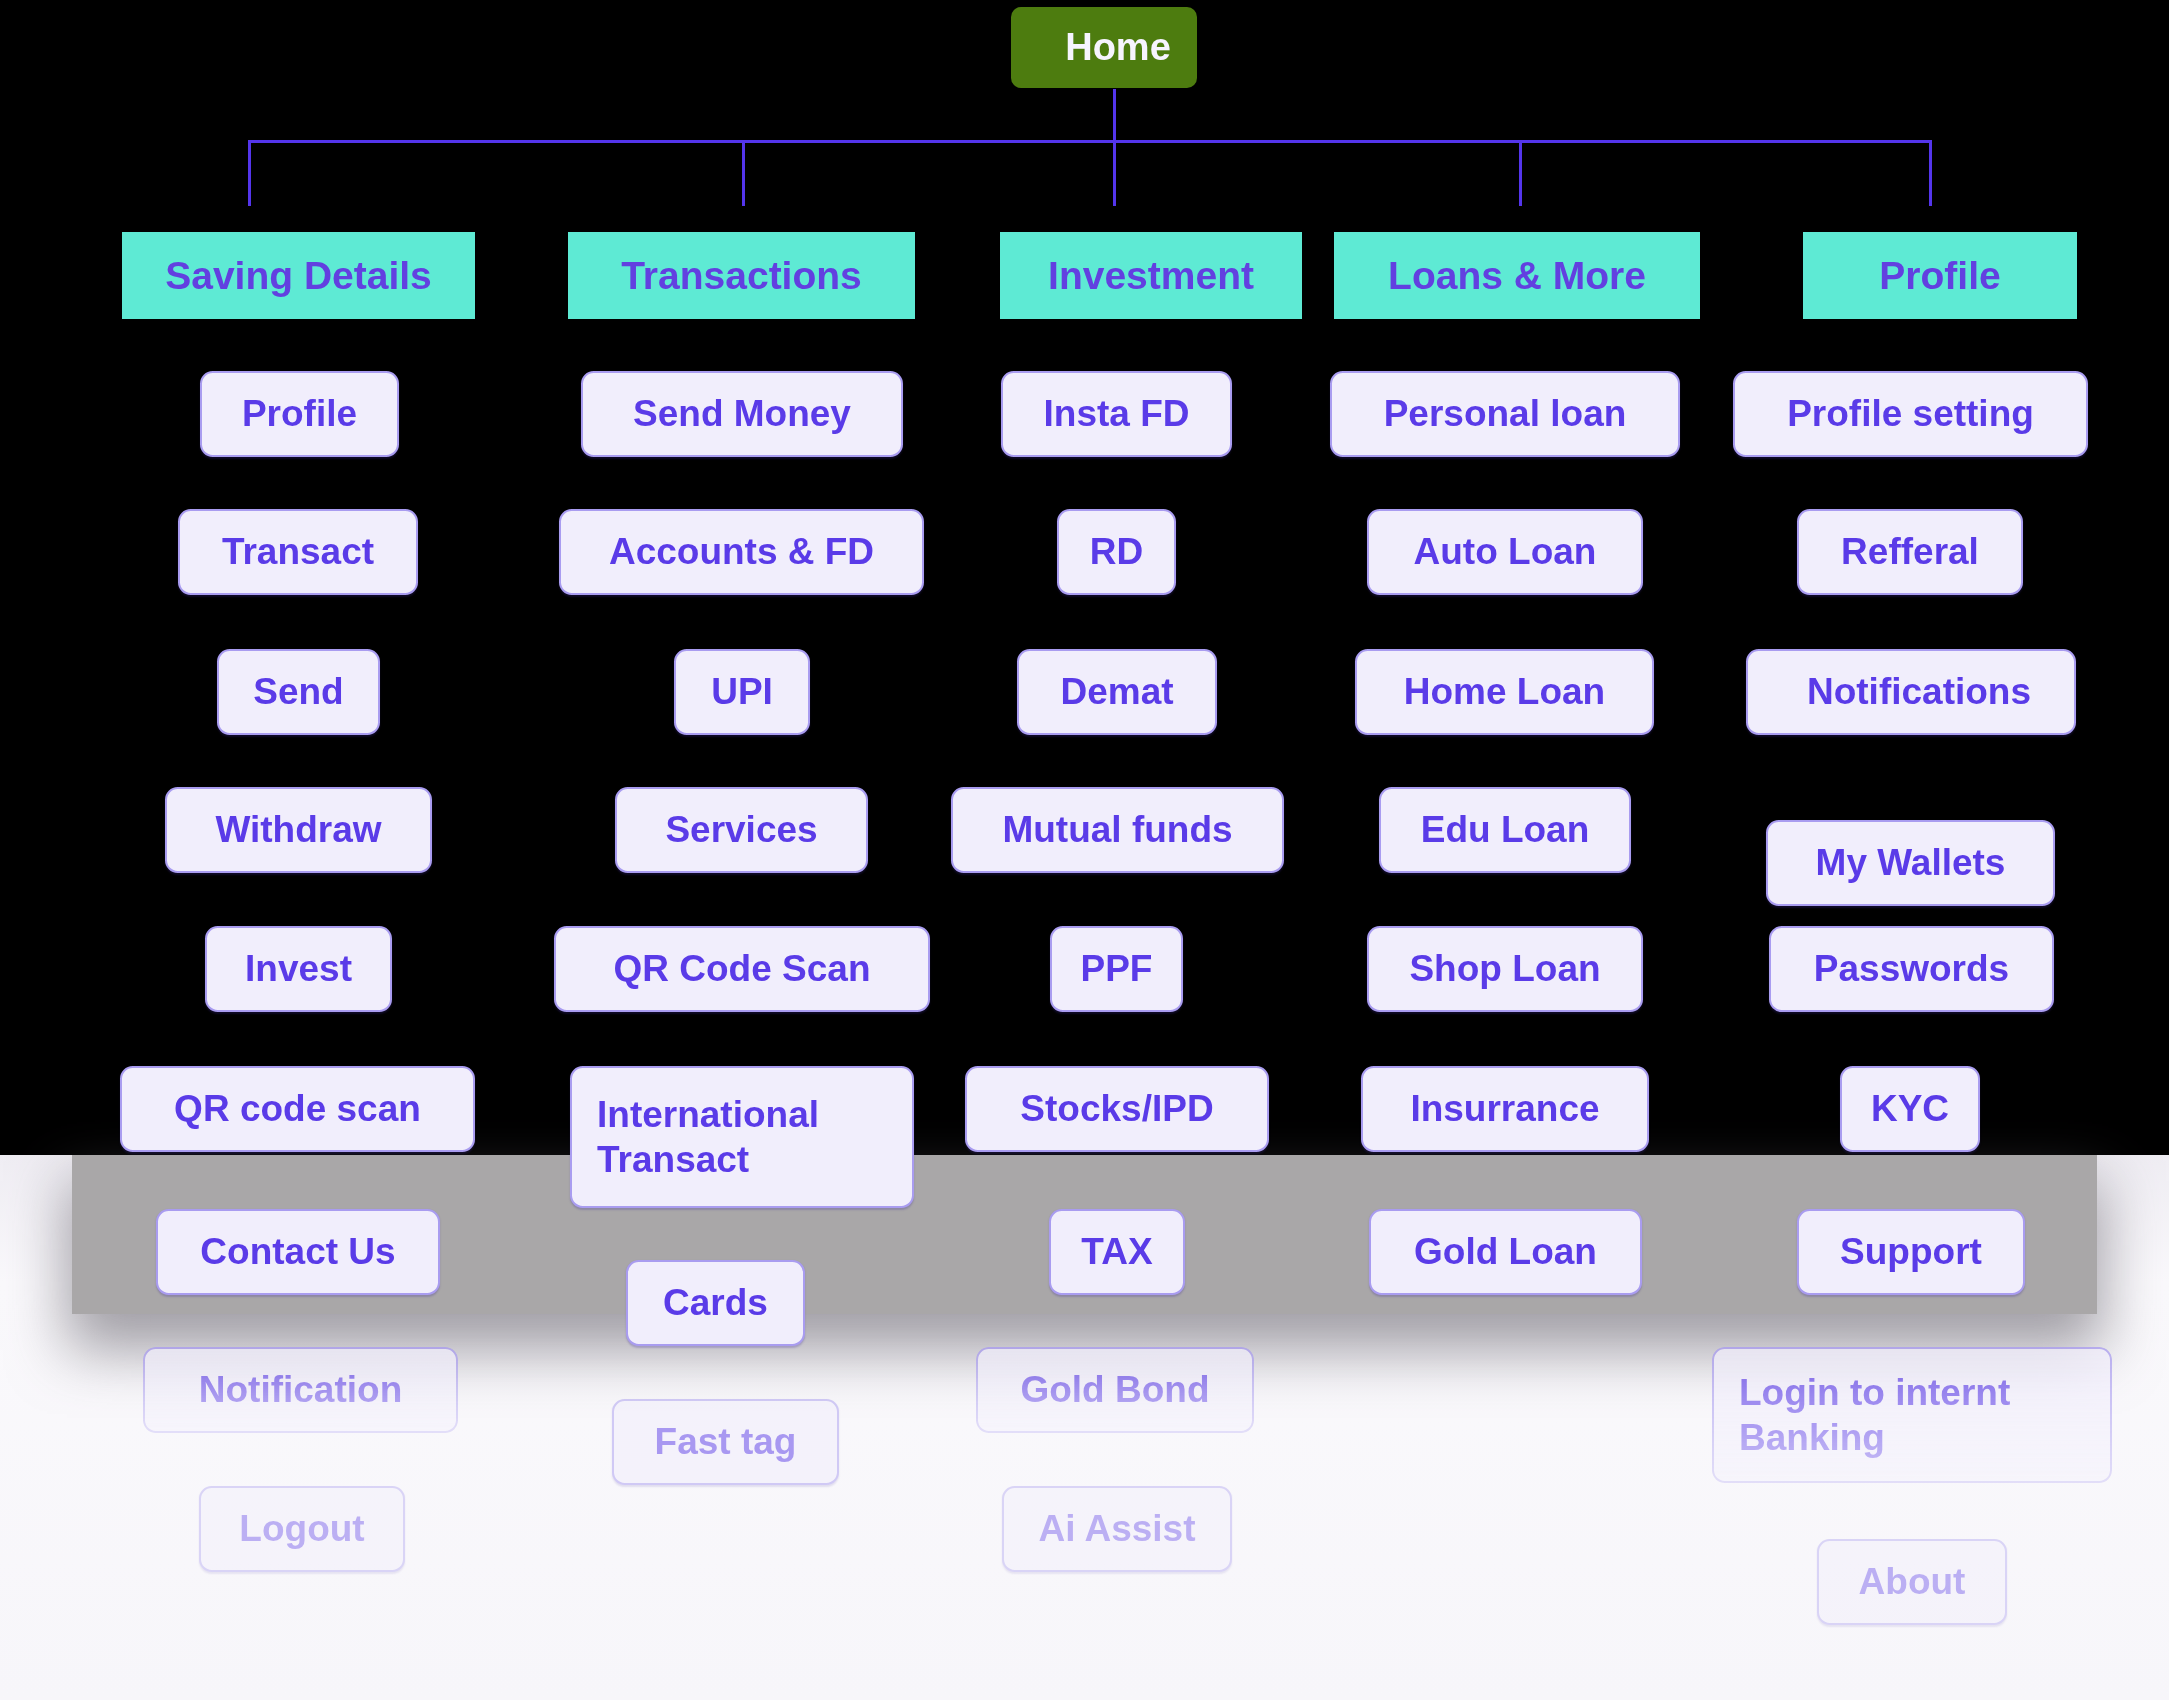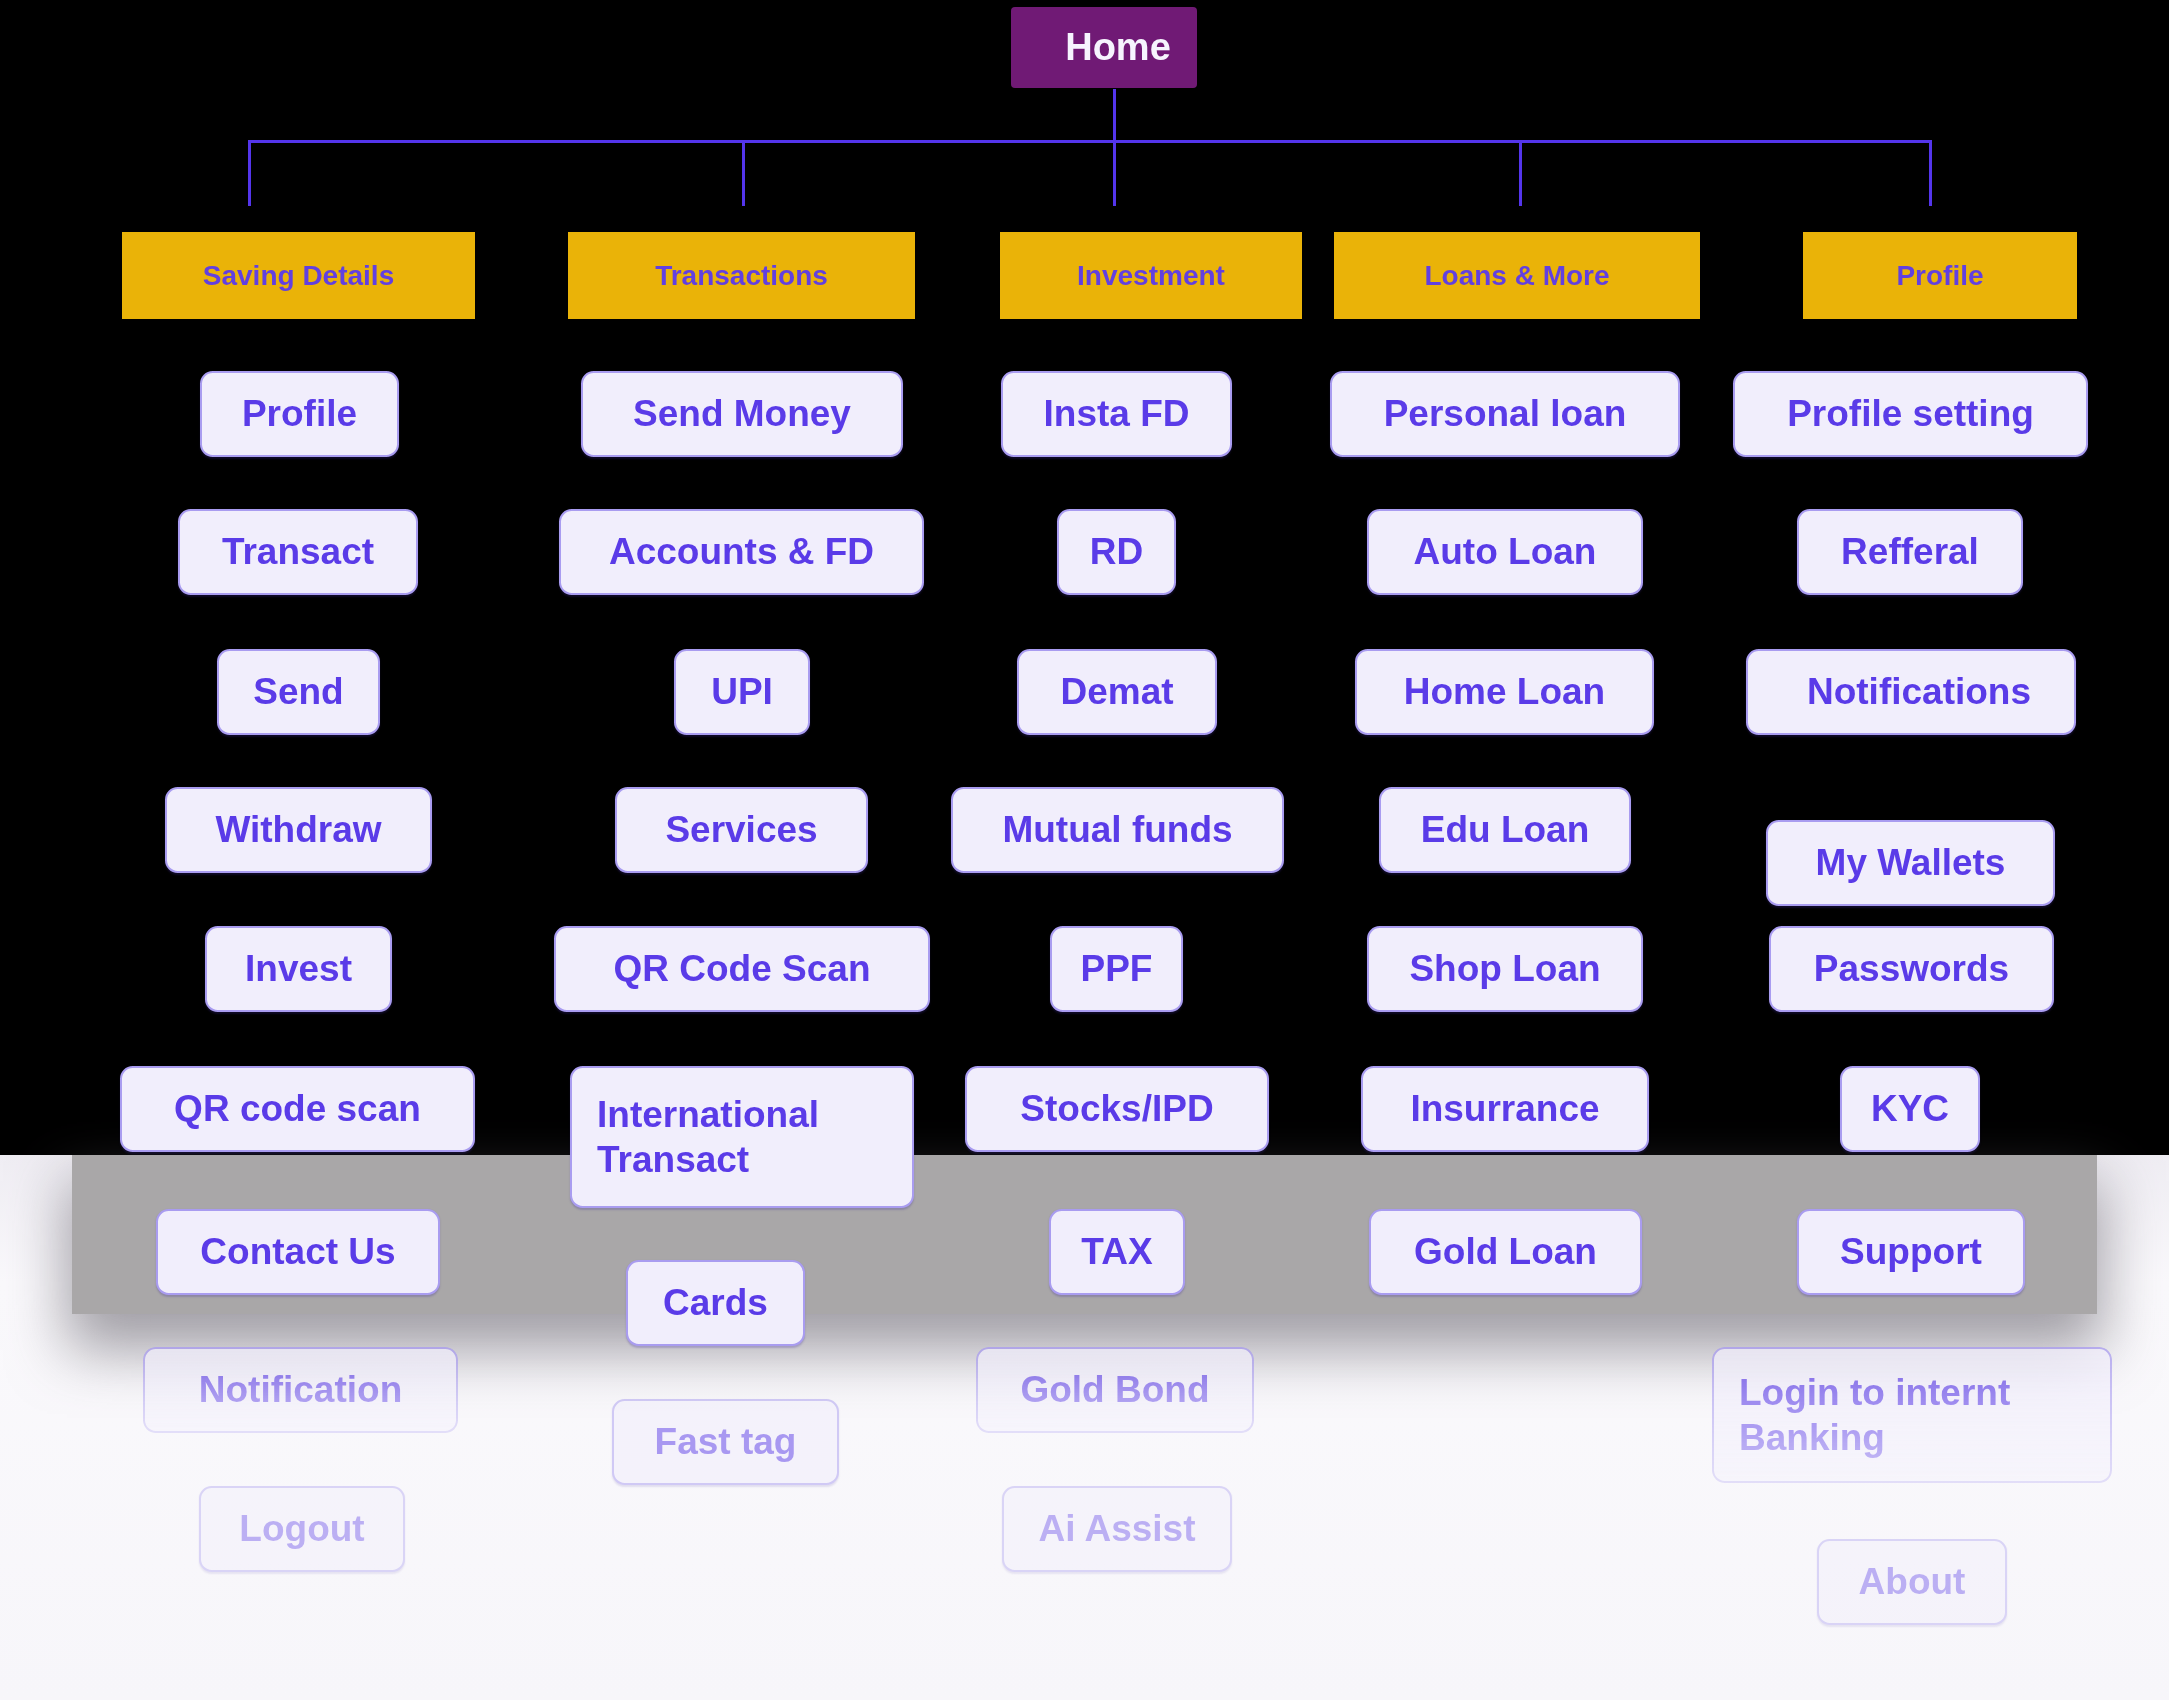--- a/index.html
+++ b/index.html
@@ -21,26 +21,26 @@
     background:#a9a7a8;
     box-shadow:0 31px 56px 5.4px rgba(104,100,110,.62);
   }
   .line{position:absolute;background:#5435ec;}
   .box{
     position:absolute;box-sizing:border-box;
     display:flex;align-items:center;justify-content:center;
     white-space:nowrap;font-weight:700;
   }
   .home{
-    background:#701a75;color:#f6f4fe;
-    font-size:38px;height:81px;border-radius:4px;padding-left:28px;
+    background:#4d7c0f;color:#f6f4fe;
+    font-size:38px;height:81px;border-radius:10px;padding-left:28px;
   }
   .cat{
-    background:#eab308;color:#6240e0;
-    font-size:28px;height:87px;
+    background:#5eead4;color:#6240e0;
+    font-size:39px;height:87px;
   }
   .item{
     background:#f1eefc;color:#5a3be8;
     border:2.7px solid #a99cf0;border-radius:12.7px;
     font-size:37px;height:86px;
     box-shadow:0 1.8px 1.8px rgba(60,40,150,.25);
   }
   .tall{height:142px;}
   .tl{
     justify-content:flex-start;text-align:left;

